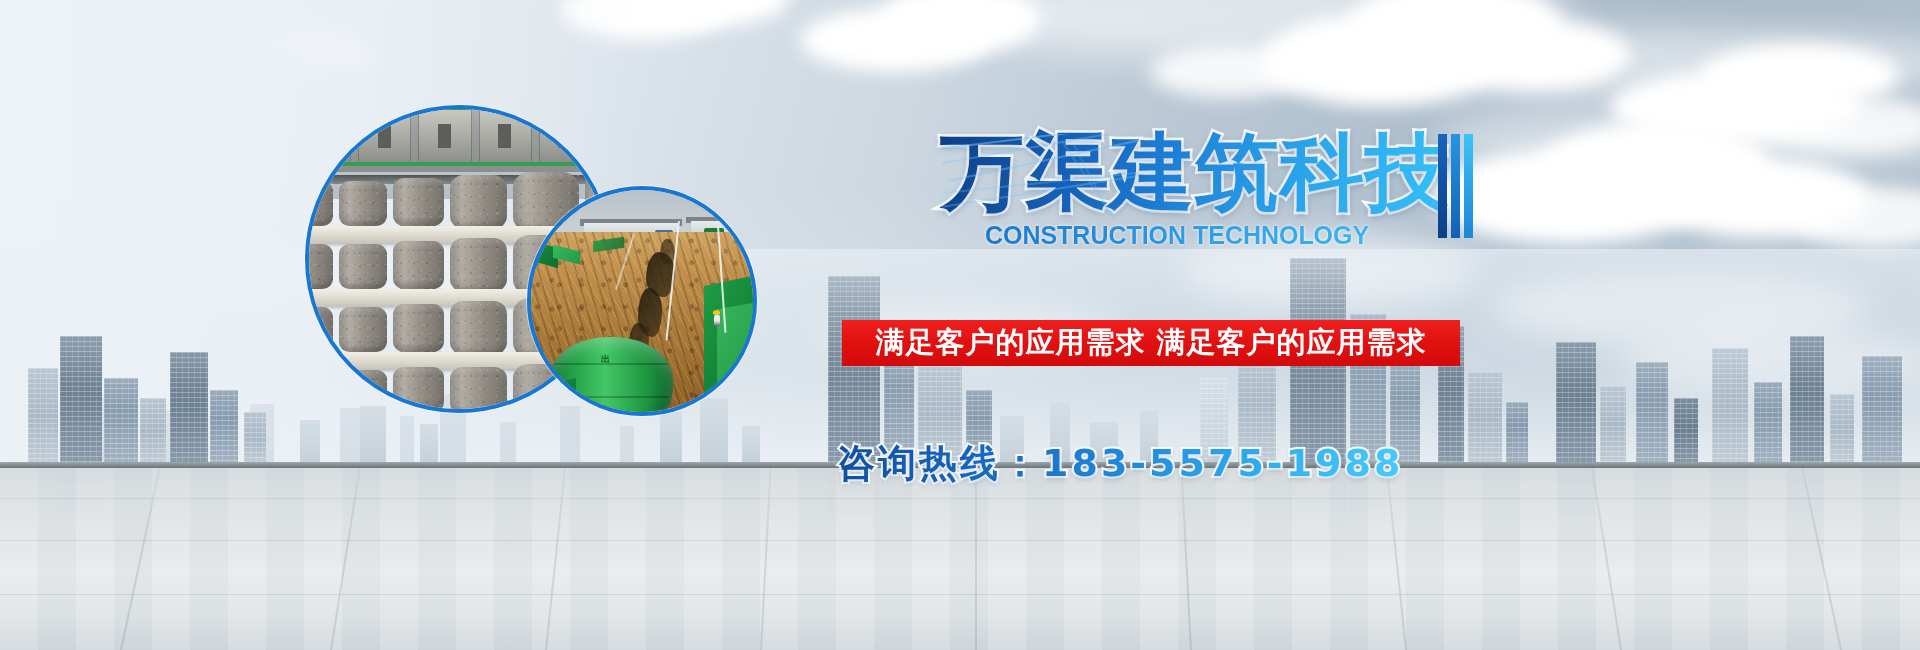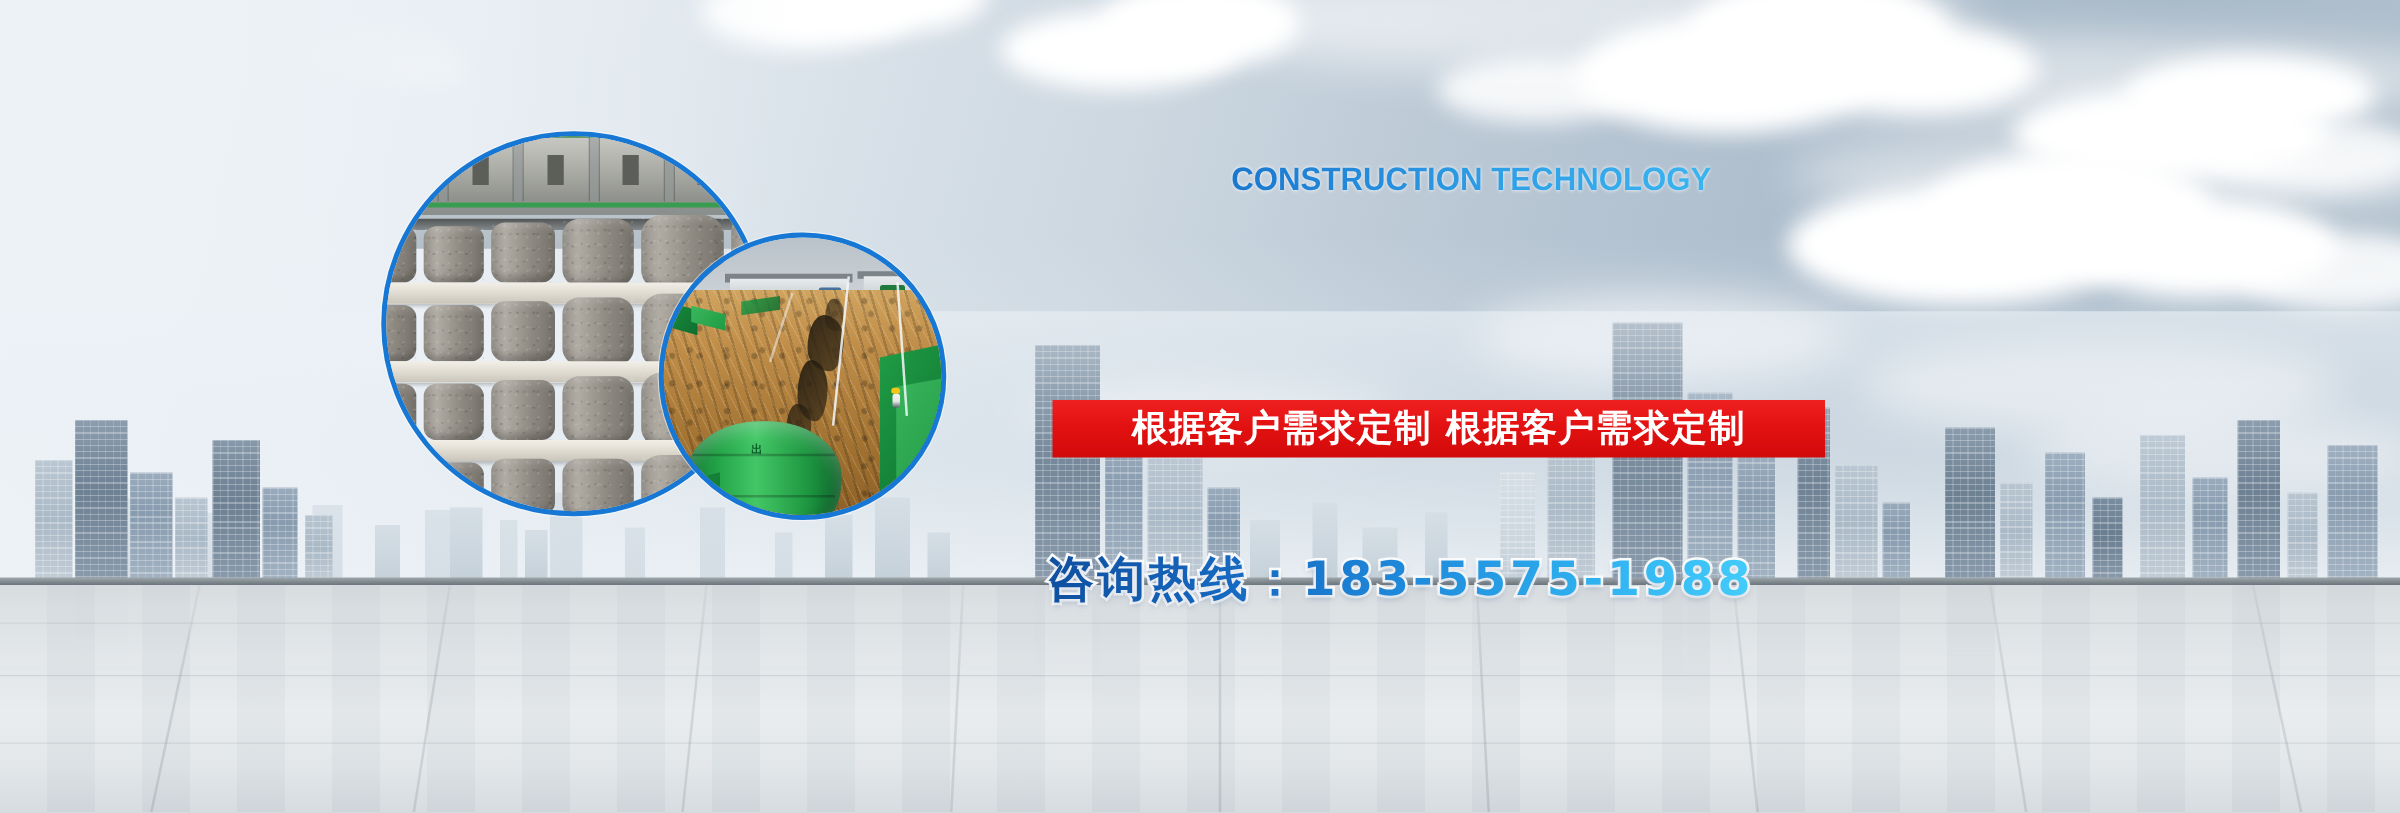--- a/index.html
+++ b/index.html
@@ -675,25 +675,43 @@
         <div class="tank-band" style="top:26%;"></div>
         <div class="tank-band" style="top:58%;"></div>
         <div class="tank-mark" style="left:42%; top:16%;">出</div>
       </div>
       <div class="ex-greensheet" style="left:-6%; top:88%; width:26%; height:18%; transform:skewY(-14deg); opacity:.9;"></div>
     </div>
   </div>
 
   <div class="textblock">
 
+    <div class="title-row">
+      <div class="title-outline">万渠建筑科技</div>
+      <div class="title">万渠建筑科技</div>
+
+      <div class="title-streaks">
+        <div class="streak" style="left:-20px; top:16px; width:250px; transform:rotate(-7deg);"></div>
+        <div class="streak" style="left:-10px; top:30px; width:240px; transform:rotate(-10deg); opacity:.7;"></div>
+        <div class="streak" style="left:6px;   top:46px; width:230px; transform:rotate(-12deg); opacity:.8;"></div>
+        <div class="streak" style="left:-16px; top:60px; width:235px; transform:rotate(-6deg); opacity:.55;"></div>
+        <div class="streak" style="left:0px;   top:72px; width:215px; transform:rotate(-9deg); opacity:.65;"></div>
+        <div class="streak" style="left:120px; top:6px;  width:120px; transform:rotate(56deg); opacity:.5;"></div>
+        <div class="streak" style="left:132px; top:10px; width:110px; transform:rotate(62deg); opacity:.4;"></div>
+      </div>
+
+      <div class="bars bar1" style="left:498px;"></div>
+      <div class="bars bar2" style="left:511px;"></div>
+      <div class="bars bar3" style="left:524px;"></div>
+    </div>
 
     <div class="subtitle-en">CONSTRUCTION TECHNOLOGY</div>
 
     <div class="red-band">
-      <span class="red-band-text">根据客户需求定制 根据客户需求定制</span>
+      <span class="red-band-text">满足客户的应用需求 满足客户的应用需求</span>
     </div>
 
 
     <div class="hotline-outline">咨询热线：183-5575-1988</div>
     <div class="hotline">咨询热线：183-5575-1988</div>
   </div>
 
 </div>
 
 </body></html>

